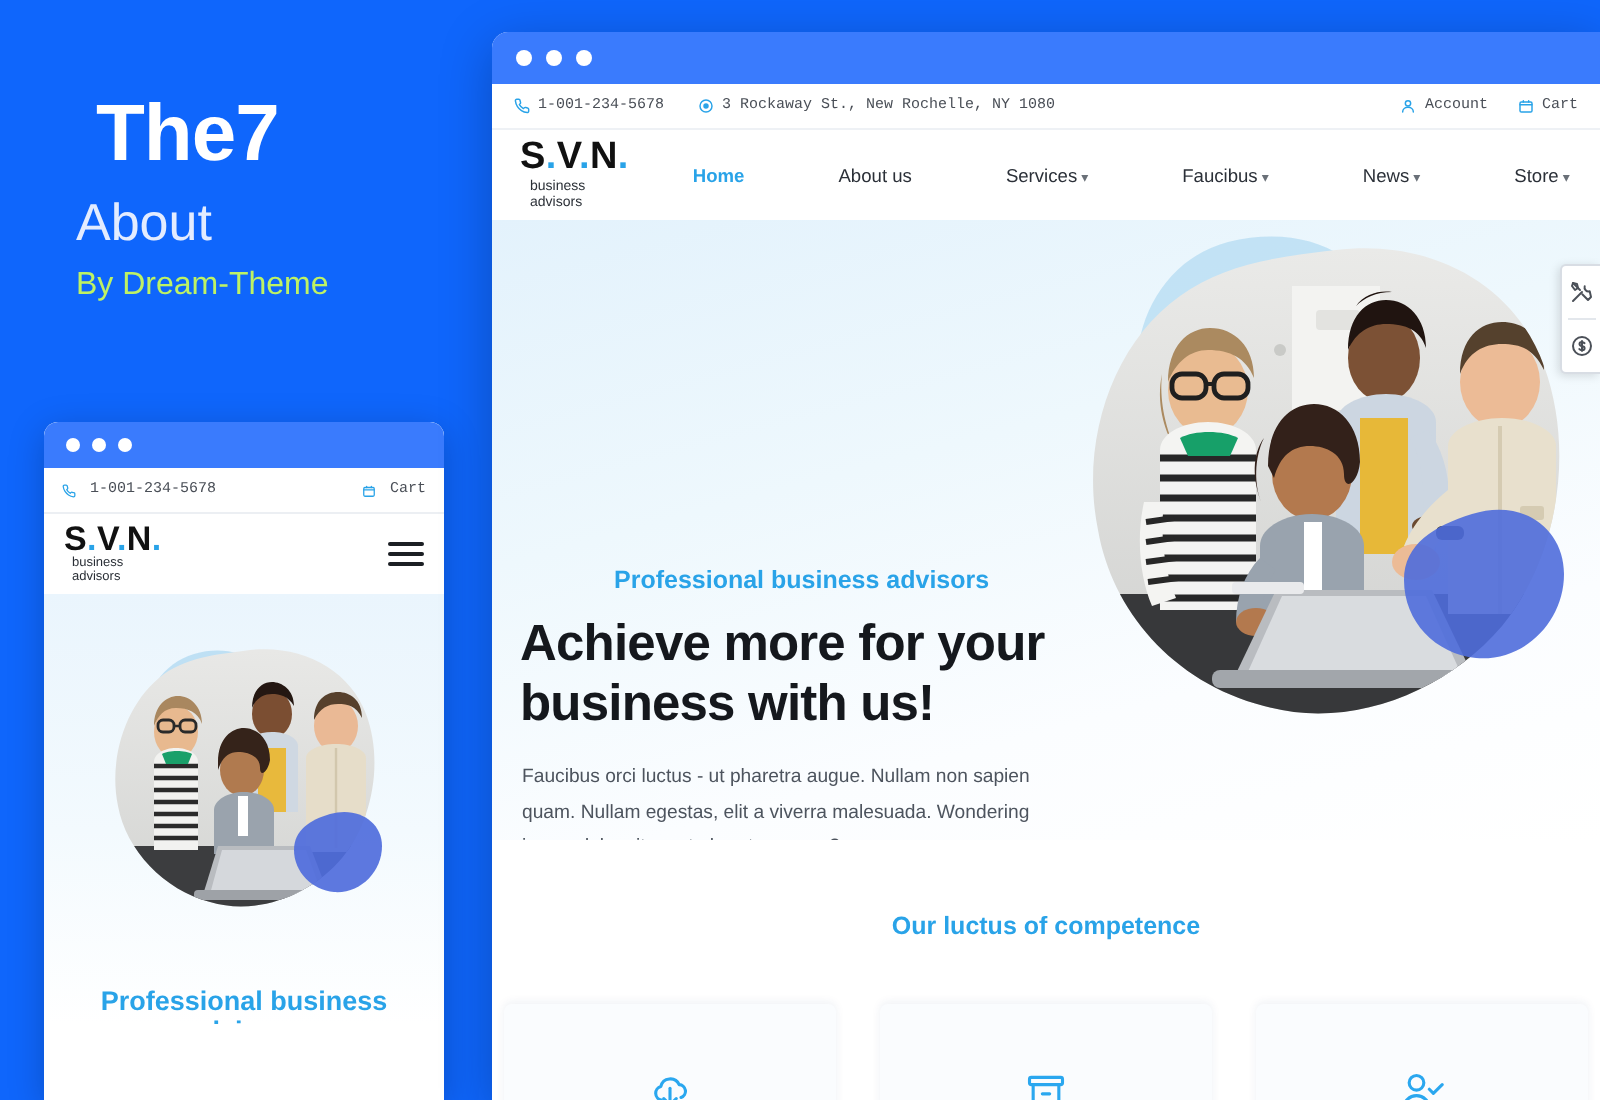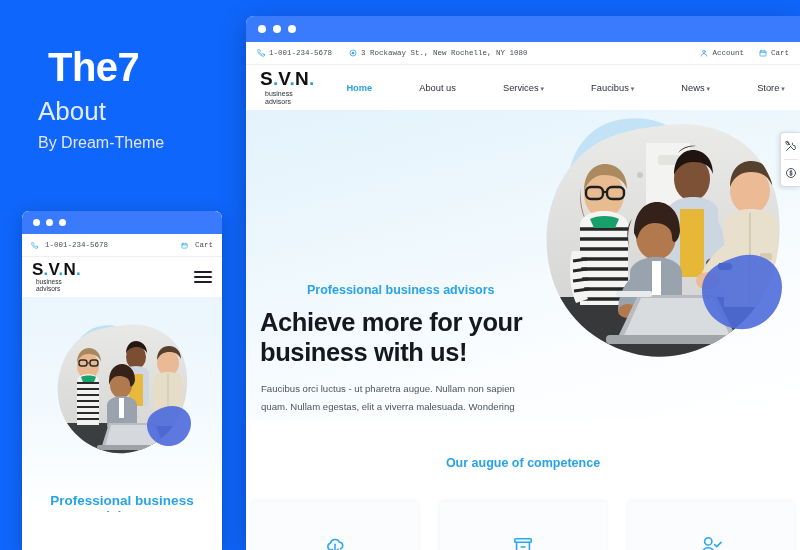--- a/index.html
+++ b/index.html
@@ -18,21 +18,21 @@
   #promo-title{
     position:absolute; left:36px; top:45px;
     font-size:40px; font-weight:bold; color:#ffffff; letter-spacing:-0.5px;margin-left:12px;
   }
   #promo-sub{
     position:absolute; left:38px; top:96px;
     font-size:26px; font-weight:300; color:#e3ecff;
   }
   #promo-by{
     position:absolute; left:38px; top:134px;
-    font-size:16px; font-weight:400; color:#e5e5e5;
+    font-size:16px; font-weight:400; color:#bef264;
   }
 
   
   #mobile-mockup{
     position:absolute; left:22px; top:211px; width:200px; height:339px;
     background:#ffffff; border-radius:7px 7px 0 0;
     box-shadow:0 4px 18px rgba(0,0,0,.22);
     overflow:hidden;
   }
   #mobile-chrome{
@@ -399,21 +399,21 @@
         <path d="M208 142c25-8 46 7 46 30 0 24-20 44-44 42-20-2-36-18-36-39 0-18 15-27 34-33z" fill="#4f6ddc" opacity=".9"></path>
       </svg>
     </div>
 
     <div id="hero-eyebrow">Professional business advisors</div>
     <h1 id="hero-title">Achieve more for your business with us!</h1>
     <p id="hero-body">Faucibus orci luctus - ut pharetra augue. Nullam non sapien quam. Nullam egestas, elit a viverra malesuada. Wondering ipsum dolor sit amet pharetra augue?</p>
 
   </section>
 
-  <div id="competence-title">Our augue of competence</div>
+  <div id="competence-title">Our luctus of competence</div>
 
   <div id="cards">
     <div class="card">
       <svg width="22" height="22" viewBox="0 0 24 24" fill="none" stroke="#2aa7ef" stroke-width="1.7" stroke-linecap="round" stroke-linejoin="round">
           <path d="M18 15a3.6 3.6 0 0 0-1-7 5.3 5.3 0 0 0-10 1 3.8 3.8 0 0 0 .3 7.4"></path>
           <path d="M12 10v9"></path>
           <path d="M8.6 15.6 12 19l3.4-3.4"></path>
         </svg>
     </div>
     <div class="card">

